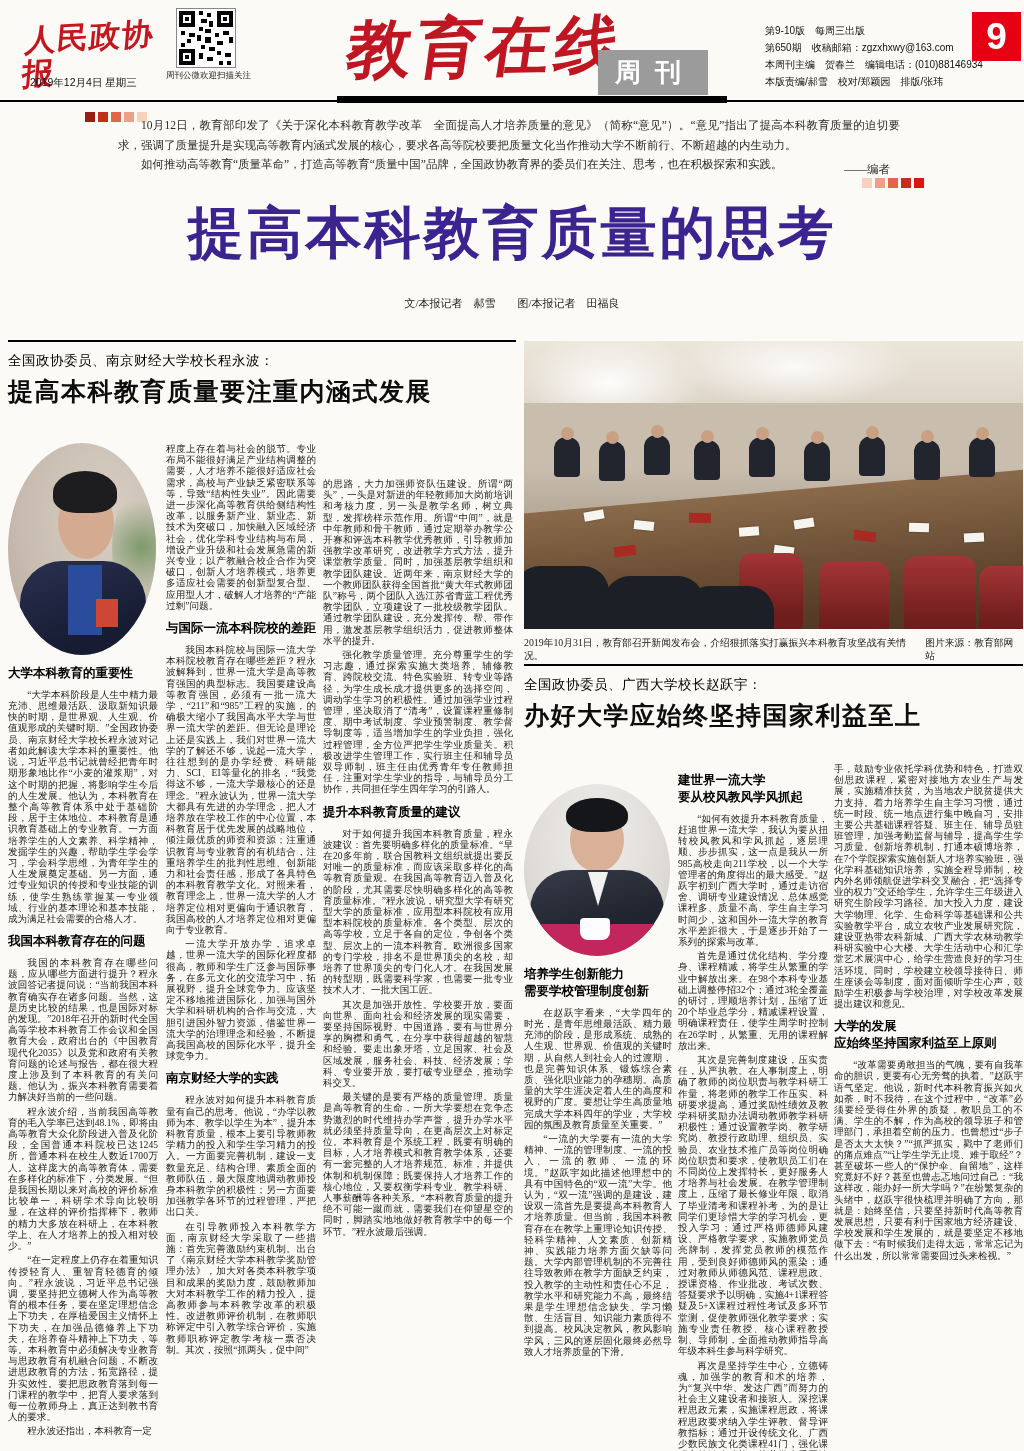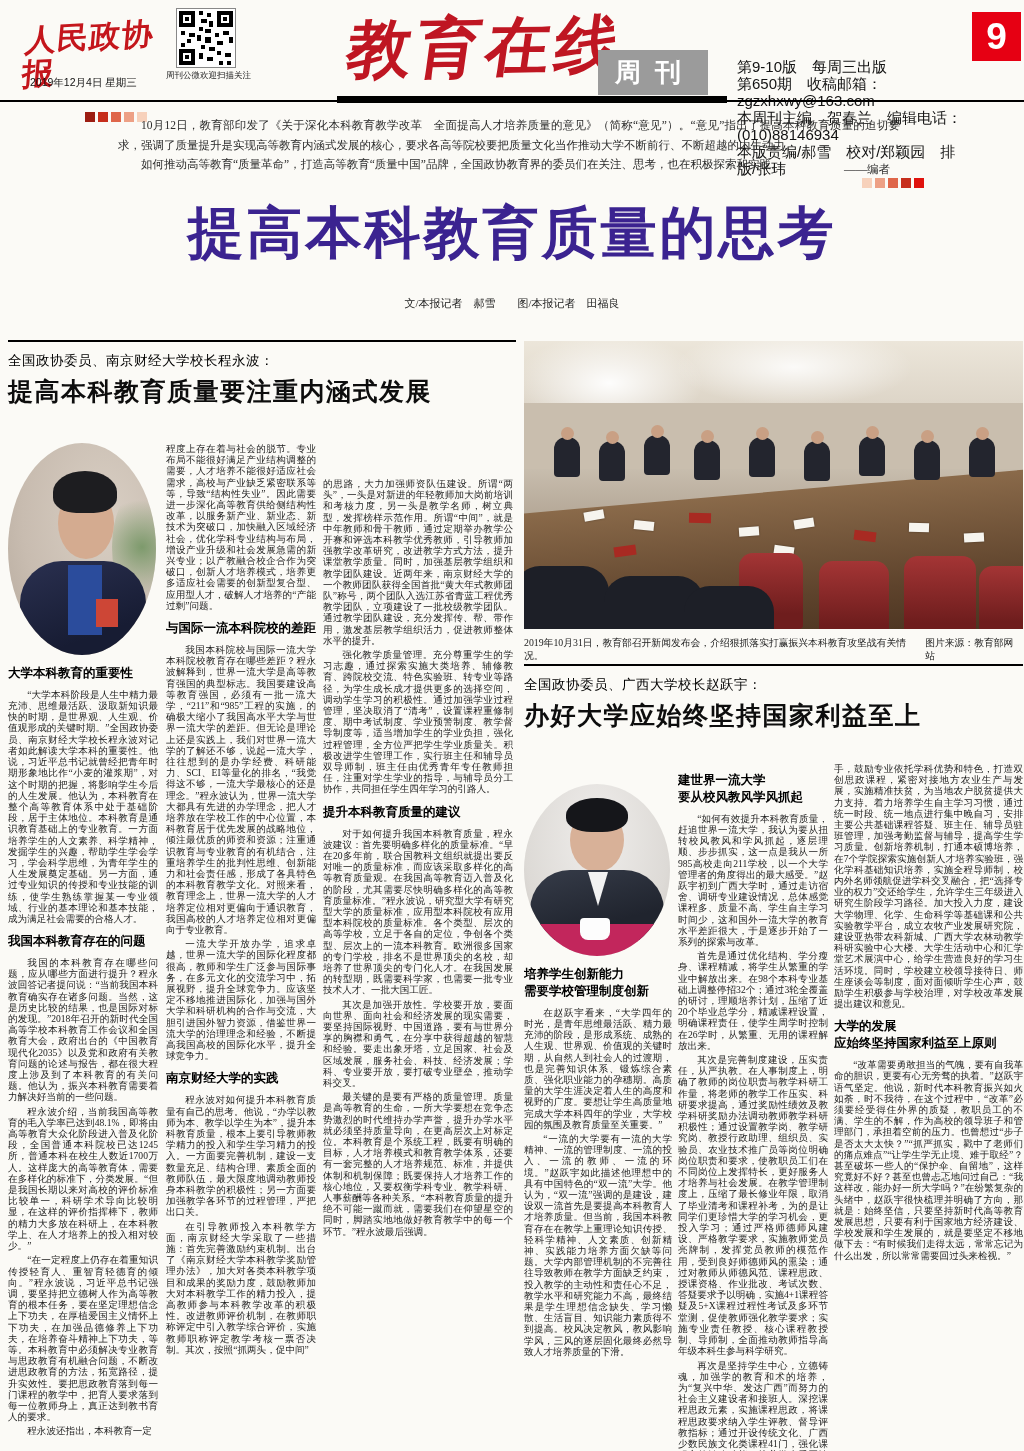--- a/index.html
+++ b/index.html
@@ -13,21 +13,21 @@
               color:#c4161c;transform:skewX(-8deg) rotate(-3deg);letter-spacing:1px;}
   .paper-date{left:30px;top:76px;font-size:10.5px;color:#111;}
   .qr{left:176px;top:8px;width:58px;height:58px;background:#fff;border:1px solid #888;}
   .qr svg{width:100%;height:100%;display:block;}
   .qr-caption{left:166px;top:70px;width:86px;font-size:8.5px;color:#222;}
   .section-title{left:348px;top:6px;font-size:64px;font-weight:900;color:#bf1622;
                  transform:skewX(-9deg) rotate(-1deg);letter-spacing:5px;line-height:1.3;}
   .weekly-box{left:598px;top:50px;width:110px;height:45px;background:#9b9b9b;color:#fff;
               font-weight:bold;font-size:26px;letter-spacing:14px;text-align:center;line-height:45px;
               padding-left:4px;box-sizing:border-box;}
-  .mast-info{left:737px;top:22px;width:225px;font-size:15px;line-height:17px;color:#111;margin-top:36px;}
+  .mast-info{left:765px;top:22px;width:225px;font-size:10px;line-height:17px;color:#111;}
   .page-num{left:972px;top:12px;width:49px;height:49px;background:#e60013;color:#fff;
             font-weight:bold;font-size:37px;text-align:center;line-height:49px;}
   .head-rule-thin{left:0;top:100px;width:1024px;height:2px;background:#000;}
   .head-rule-thick{left:337px;top:96px;width:390px;height:7px;background:#000;}
 
   
   .sq-row{display:flex;gap:3px;}
   .sq{width:10px;height:10px;}
   .sq-left{left:85px;top:112px;}
   .sq-right{left:862px;top:178px;}

